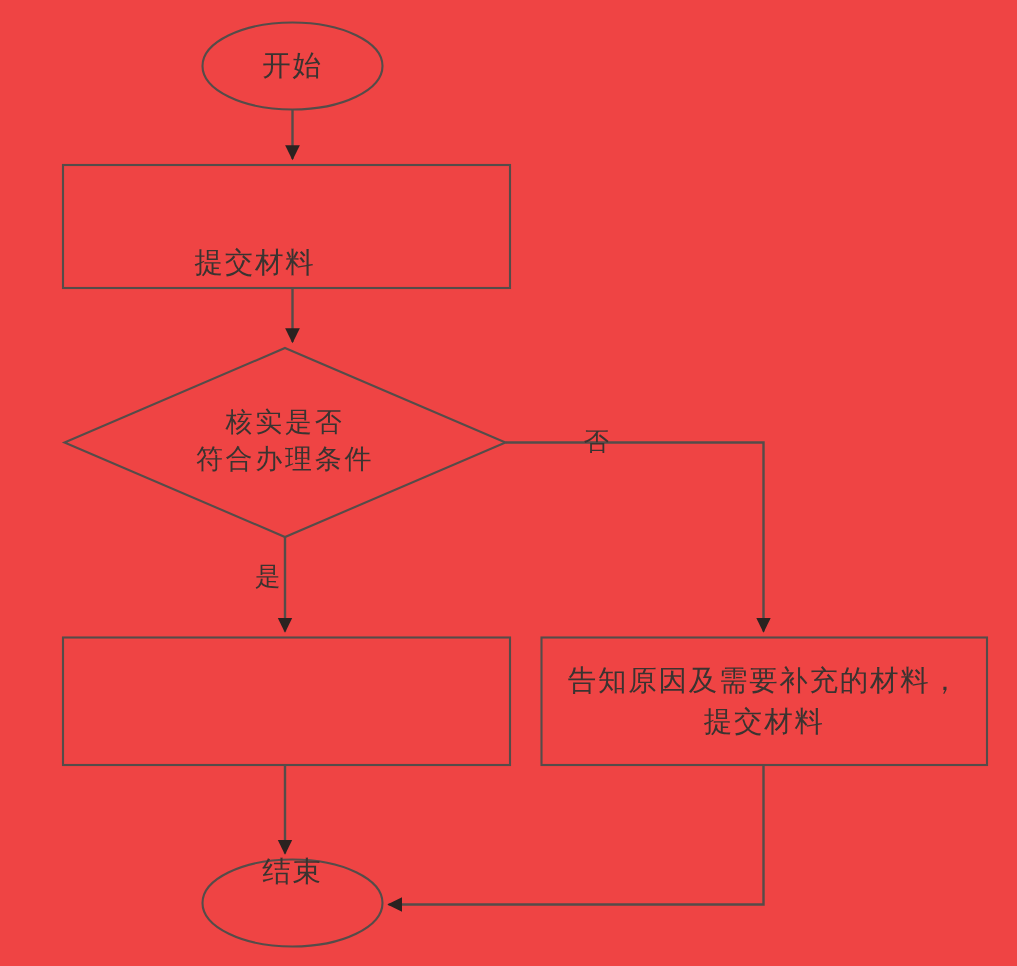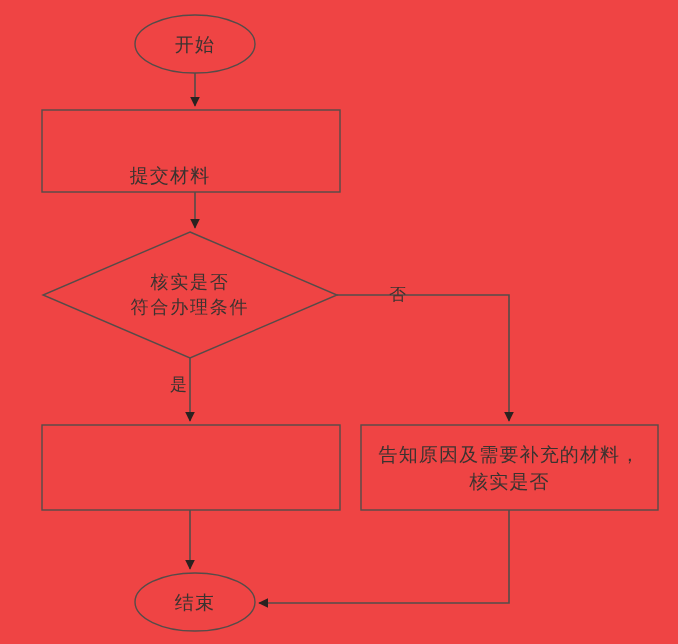--- a/index.html
+++ b/index.html
@@ -105,21 +105,21 @@
 
   <div class="node-label terminator-label" style="left:135px; top:15px; width:120px; height:58px;">开始</div>
 
   <div class="node-label process-label" style="left:42px; top:110px; width:256px; height:82px;margin-top:24px;">提交材料</div>
 
   <div class="node-label decision-label" style="left:60px; top:250px; width:260px; height:90px;">核实是否
 符合办理条件</div>
 
 
   <div class="node-label process-label" style="left:361px; top:425px; width:297px; height:85px;">告知原因及需要补充的材料，
-核实是否</div>
+提交材料</div>
 
-  <div class="node-label terminator-label" style="left:135px; top:573px; width:120px; height:58px;">结束</div>
+  <div class="node-label terminator-label" style="left:135px; top:552px; width:120px; height:58px;">结束</div>
 
   <div class="edge-label" style="left:170px; top:373px;">是</div>
 
   <div class="edge-label" style="left:389px; top:283px;">否</div>
 
 </div>
 
 </body></html>

